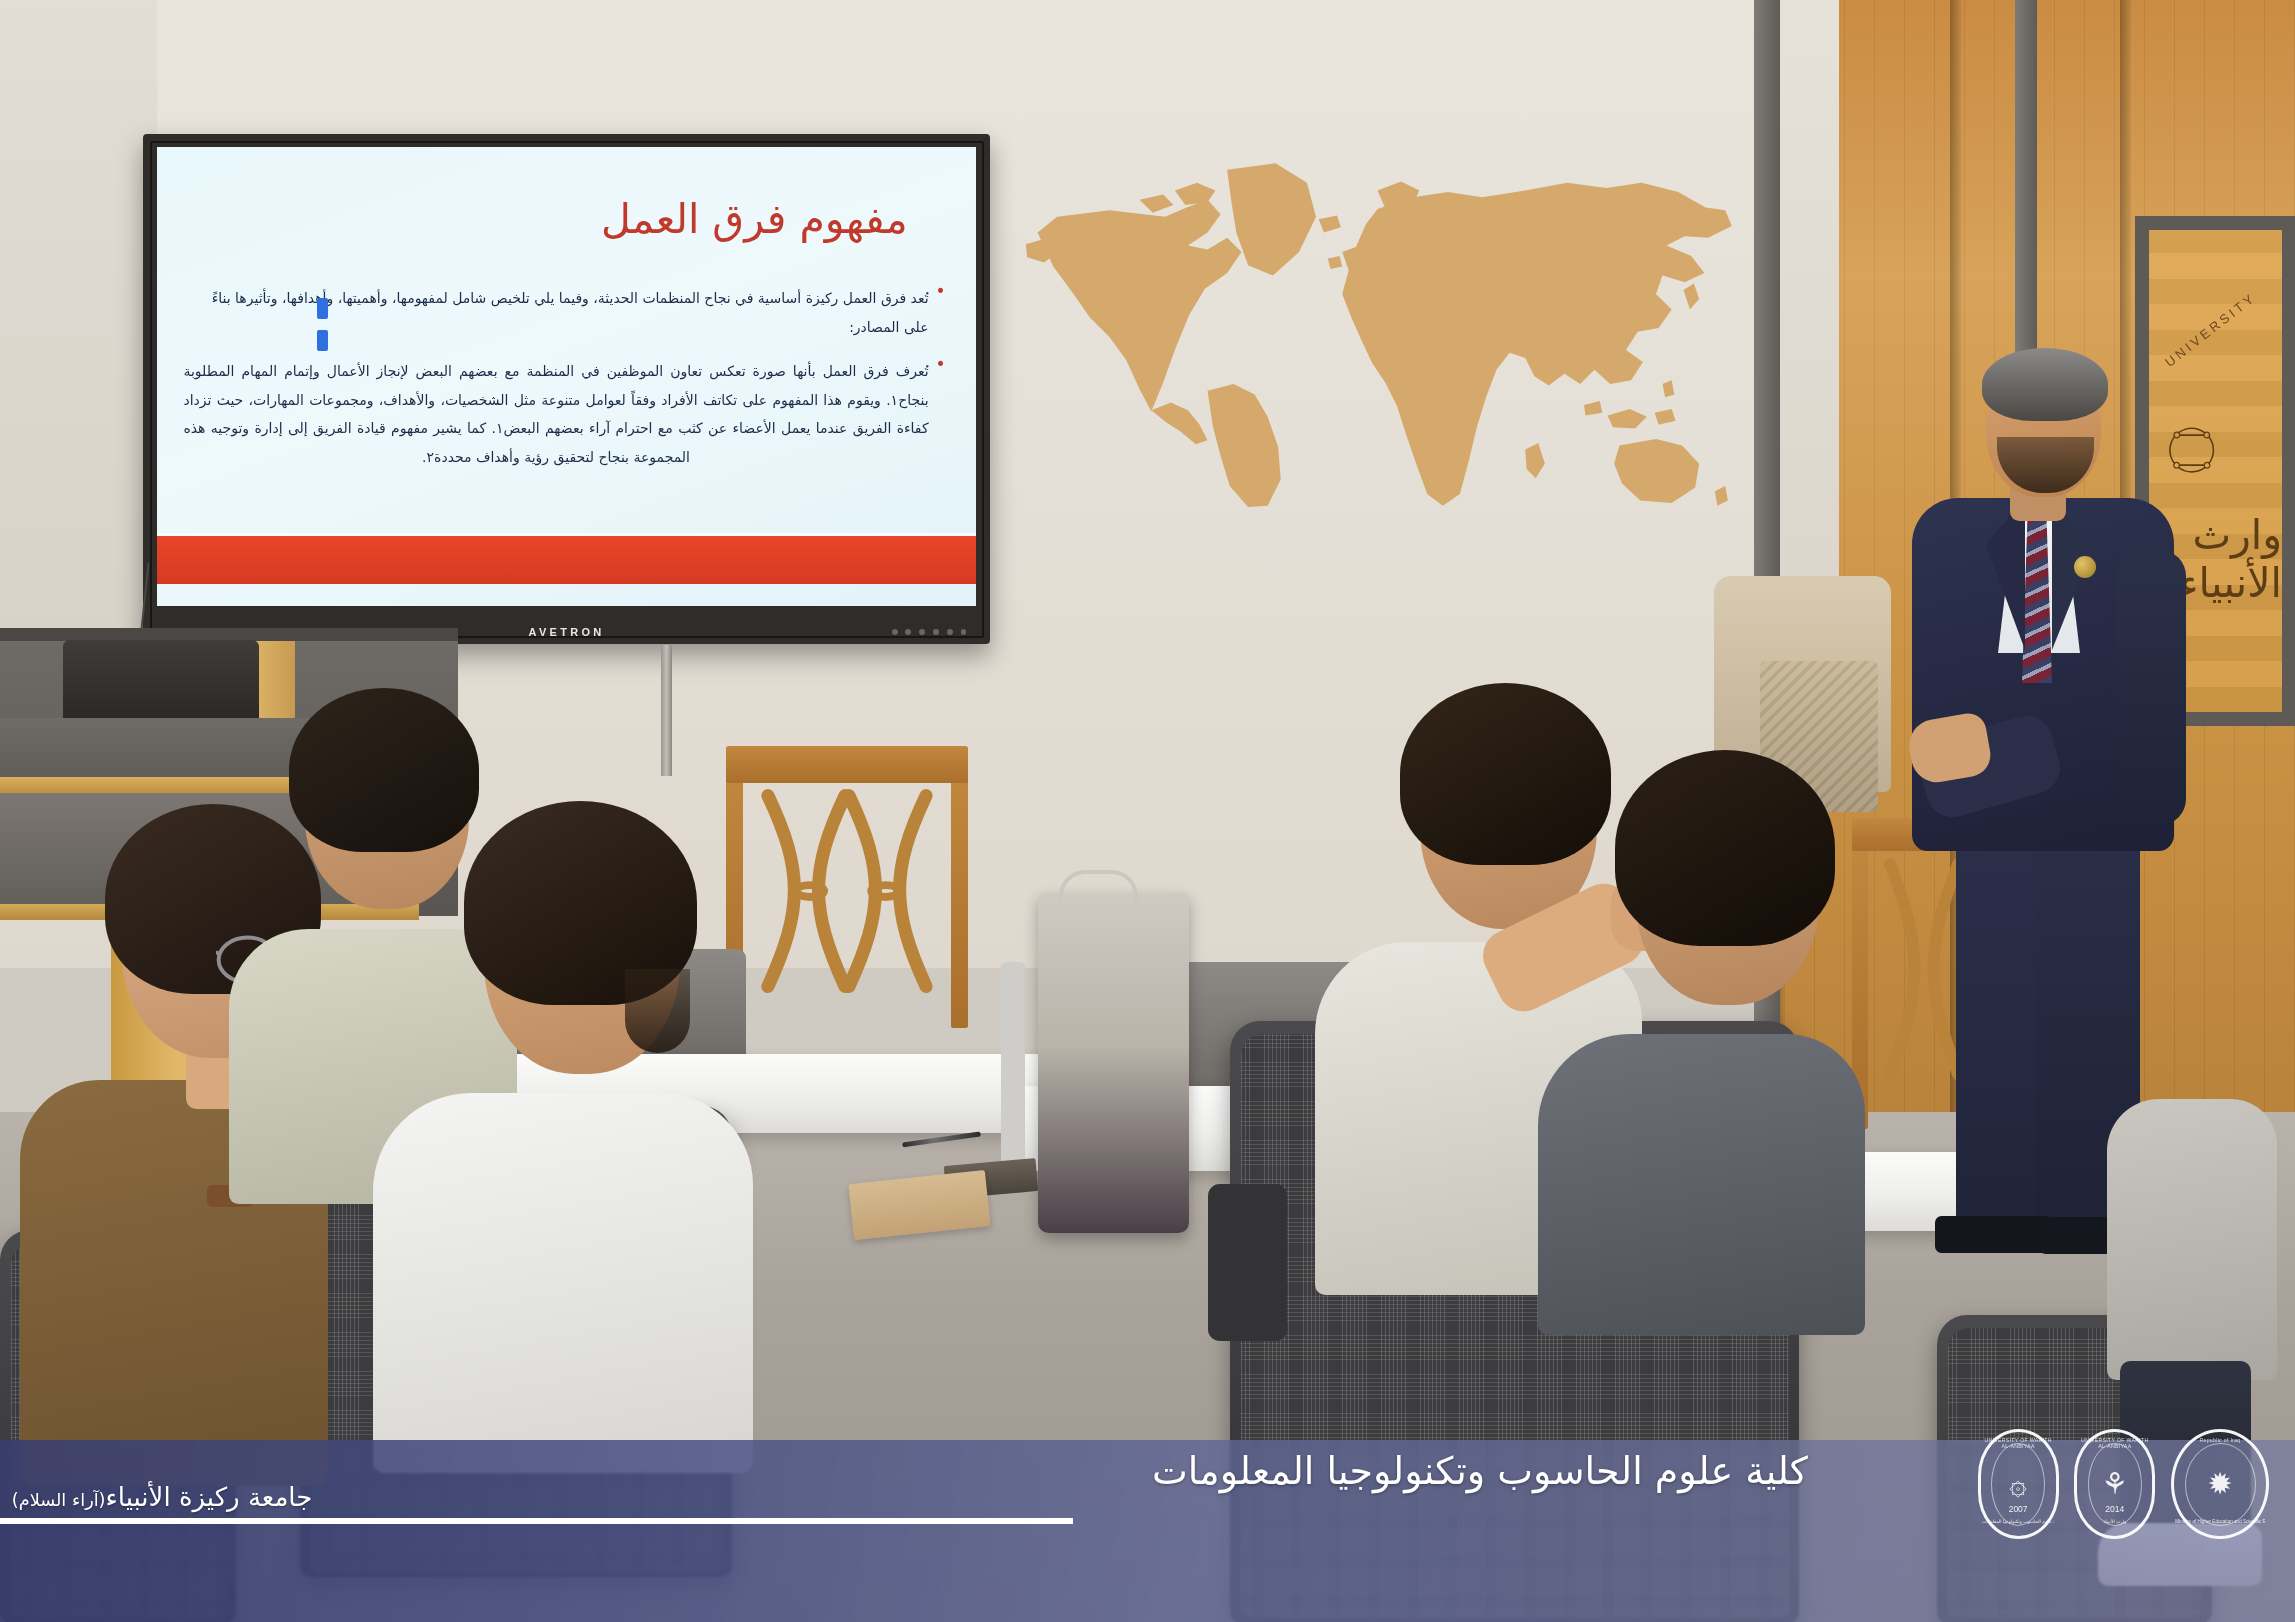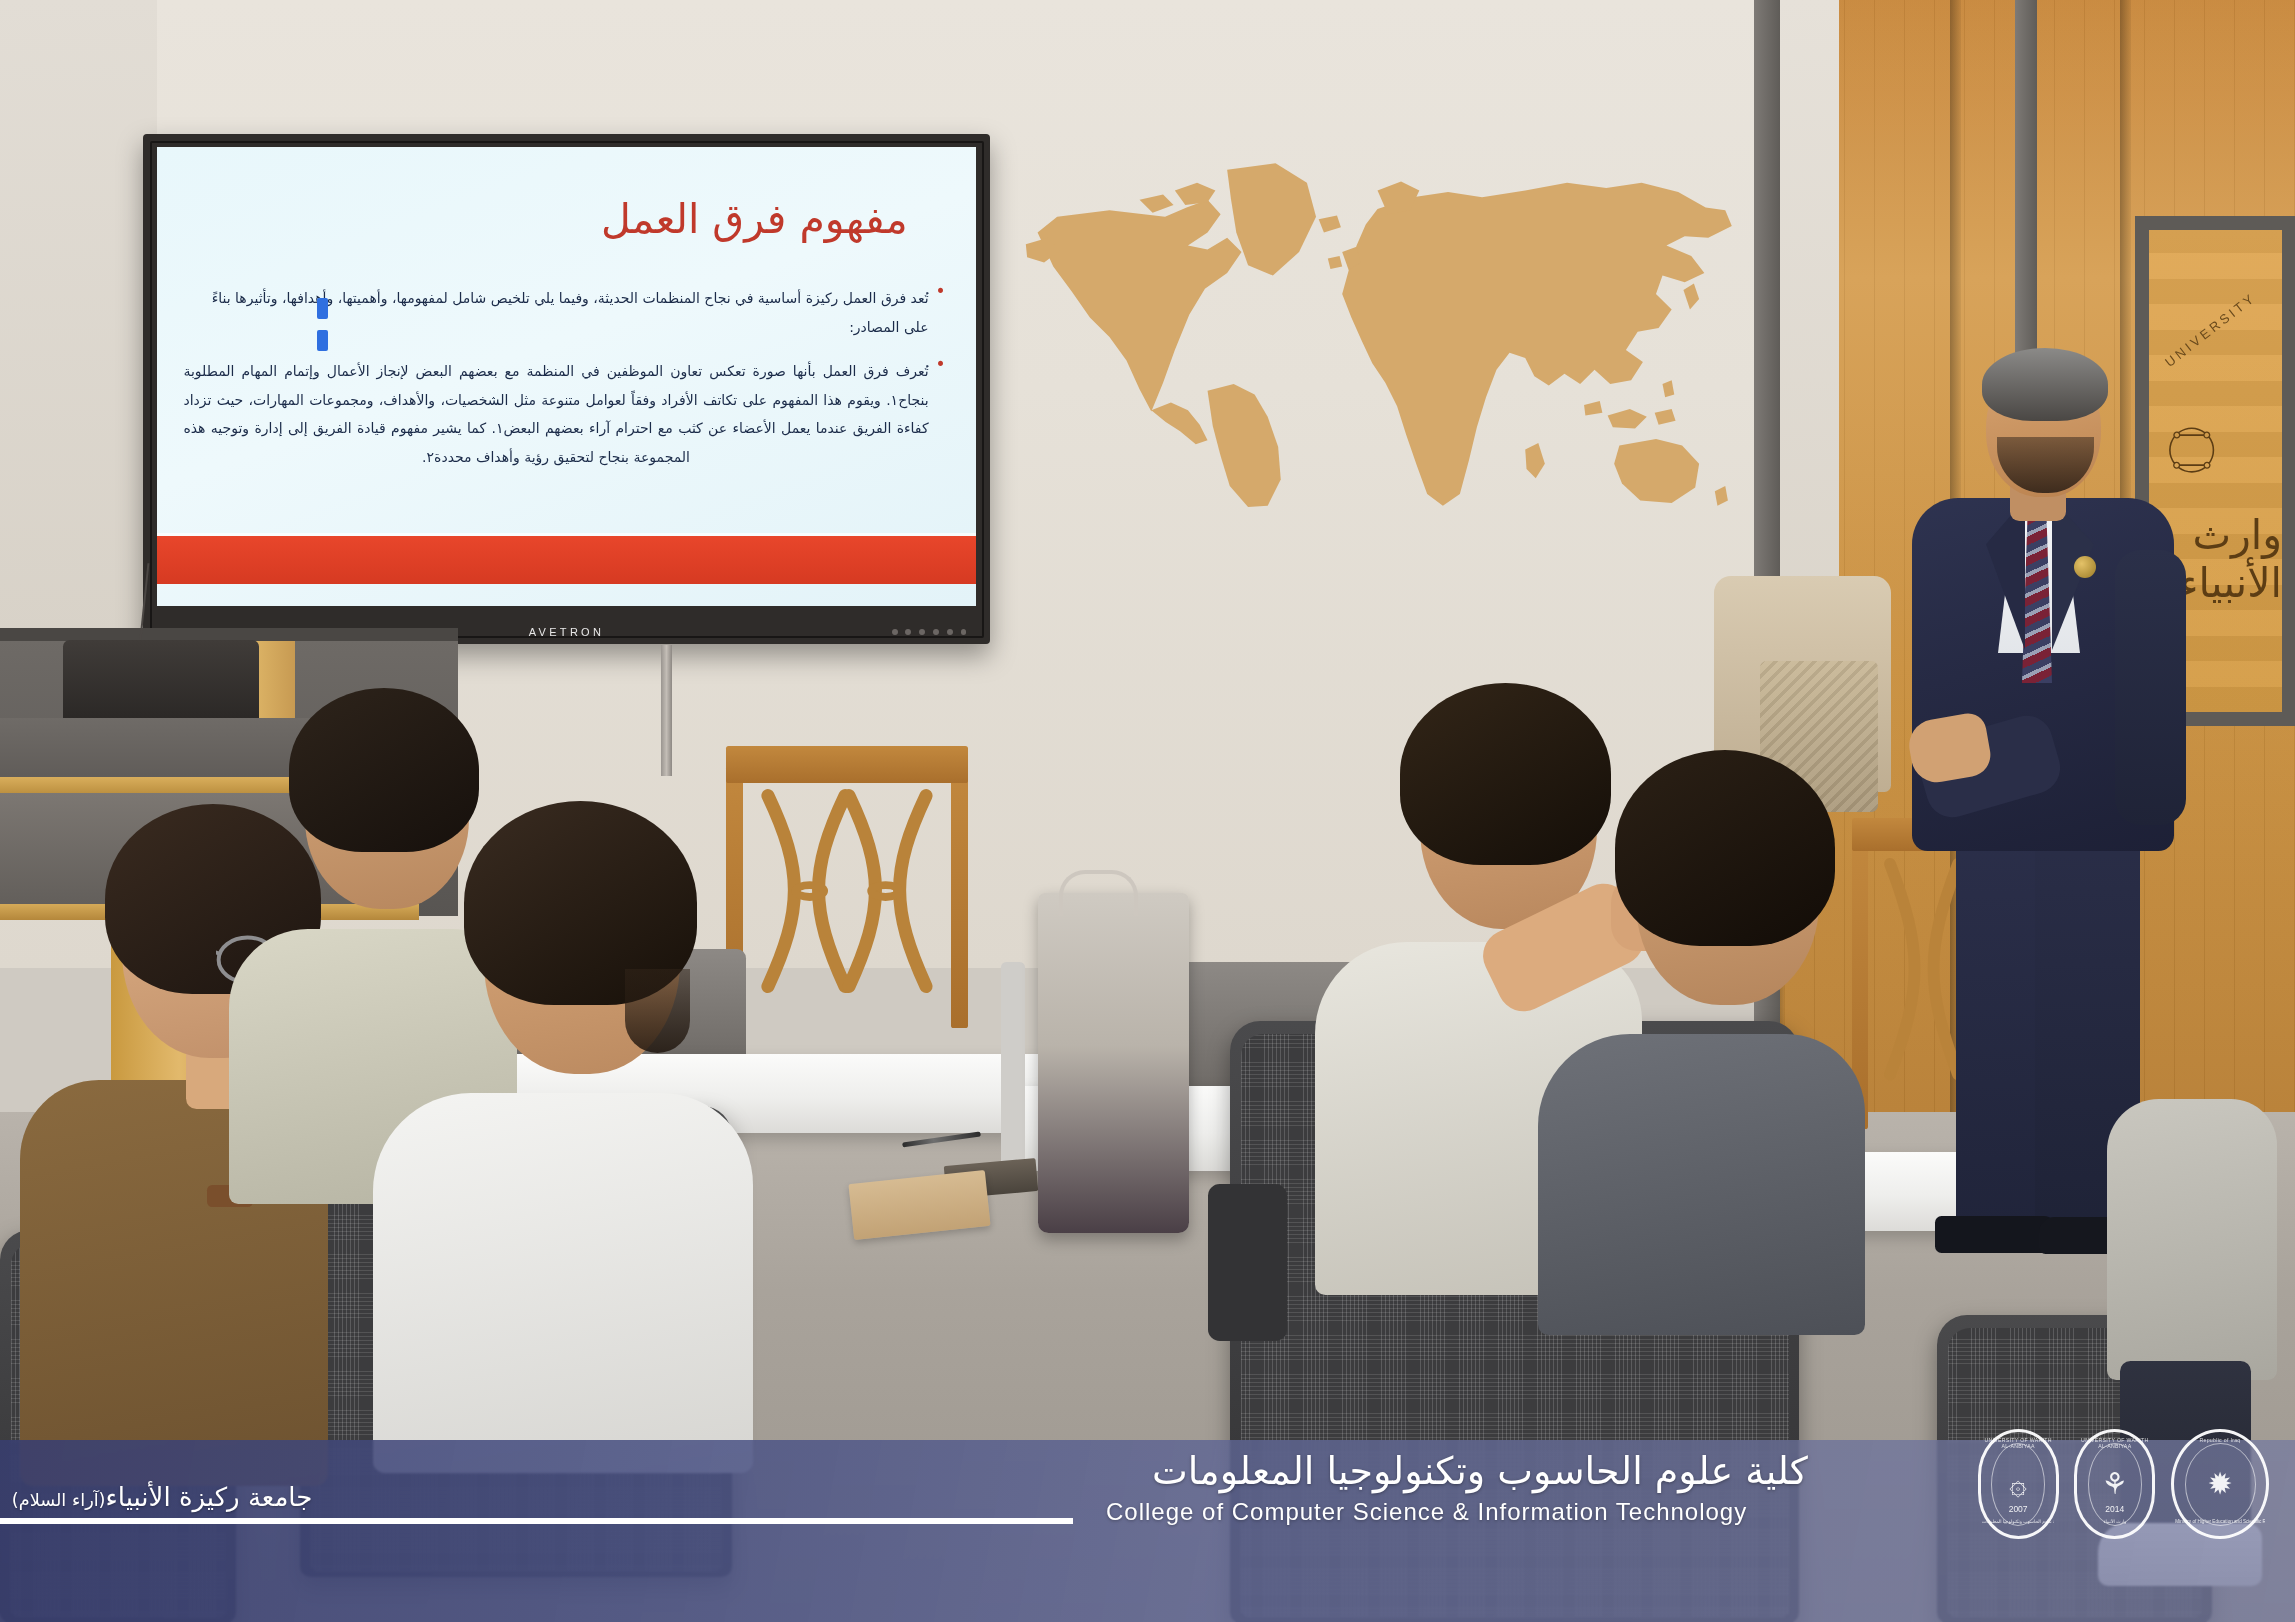--- a/index.html
+++ b/index.html
@@ -124,20 +124,21 @@
     background:linear-gradient(180deg,#e8462b,#d63a22);
   }
   .slide-redbar::after {
     content:""; position:absolute; left:0; right:0; top:-2.6px; height:2.6px;
     background:rgba(255,255,255,.7);
   }
   .tv-brand {
     position:absolute; left:0; right:0; bottom:6.5px;
     text-align:center; color:#cfcfcf; font-size:11px; letter-spacing:3.3px;
     font-family:"Liberation Sans", sans-serif;
+    font-weight:bold;
   }
   .tv-brand .mark { color:#e8e8e8; }
   .tv-dots {
     position:absolute; right:23.6px; bottom:9.2px;
     display:flex; gap:7.9px;
   }
   .tv-dots i { width:5.9px; height:5.9px; border-radius:50%; background:#6b6663; display:block; }
   .tv-stand {
     position:absolute; left:661px; top:645px; width:10.5px; height:131px;
     background:linear-gradient(90deg,#9a9590,#c3bdb6,#8d8883);
@@ -651,21 +652,20 @@
   </div>
 
   <div class="footer">
     <div class="footer-rule"></div>
 
     <div class="footer-uni-ar">
       <span>جامعة ركيزة الأنبياء</span><span class="sal">(آراء السلام)</span>
     </div>
 
     <div class="footer-college-ar">كلية علوم الحاسوب وتكنولوجيا المعلومات</div>
-    <div class="footer-college-en">College of Computer Science &amp; Information Technology</div>
 
     <div class="footer-logos">
 
       <div class="logo-ring">
         <div class="logo-circ"></div>
         <div class="logo-arc">UNIVERSITY OF WARITH AL-ANBIYAA</div>
         <div class="logo-inner logo-mark">۞</div>
         <div class="logo-year">2007</div>
         <div class="logo-cap">كلية علوم الحاسوب وتكنولوجيا المعلومات</div>
       </div>

